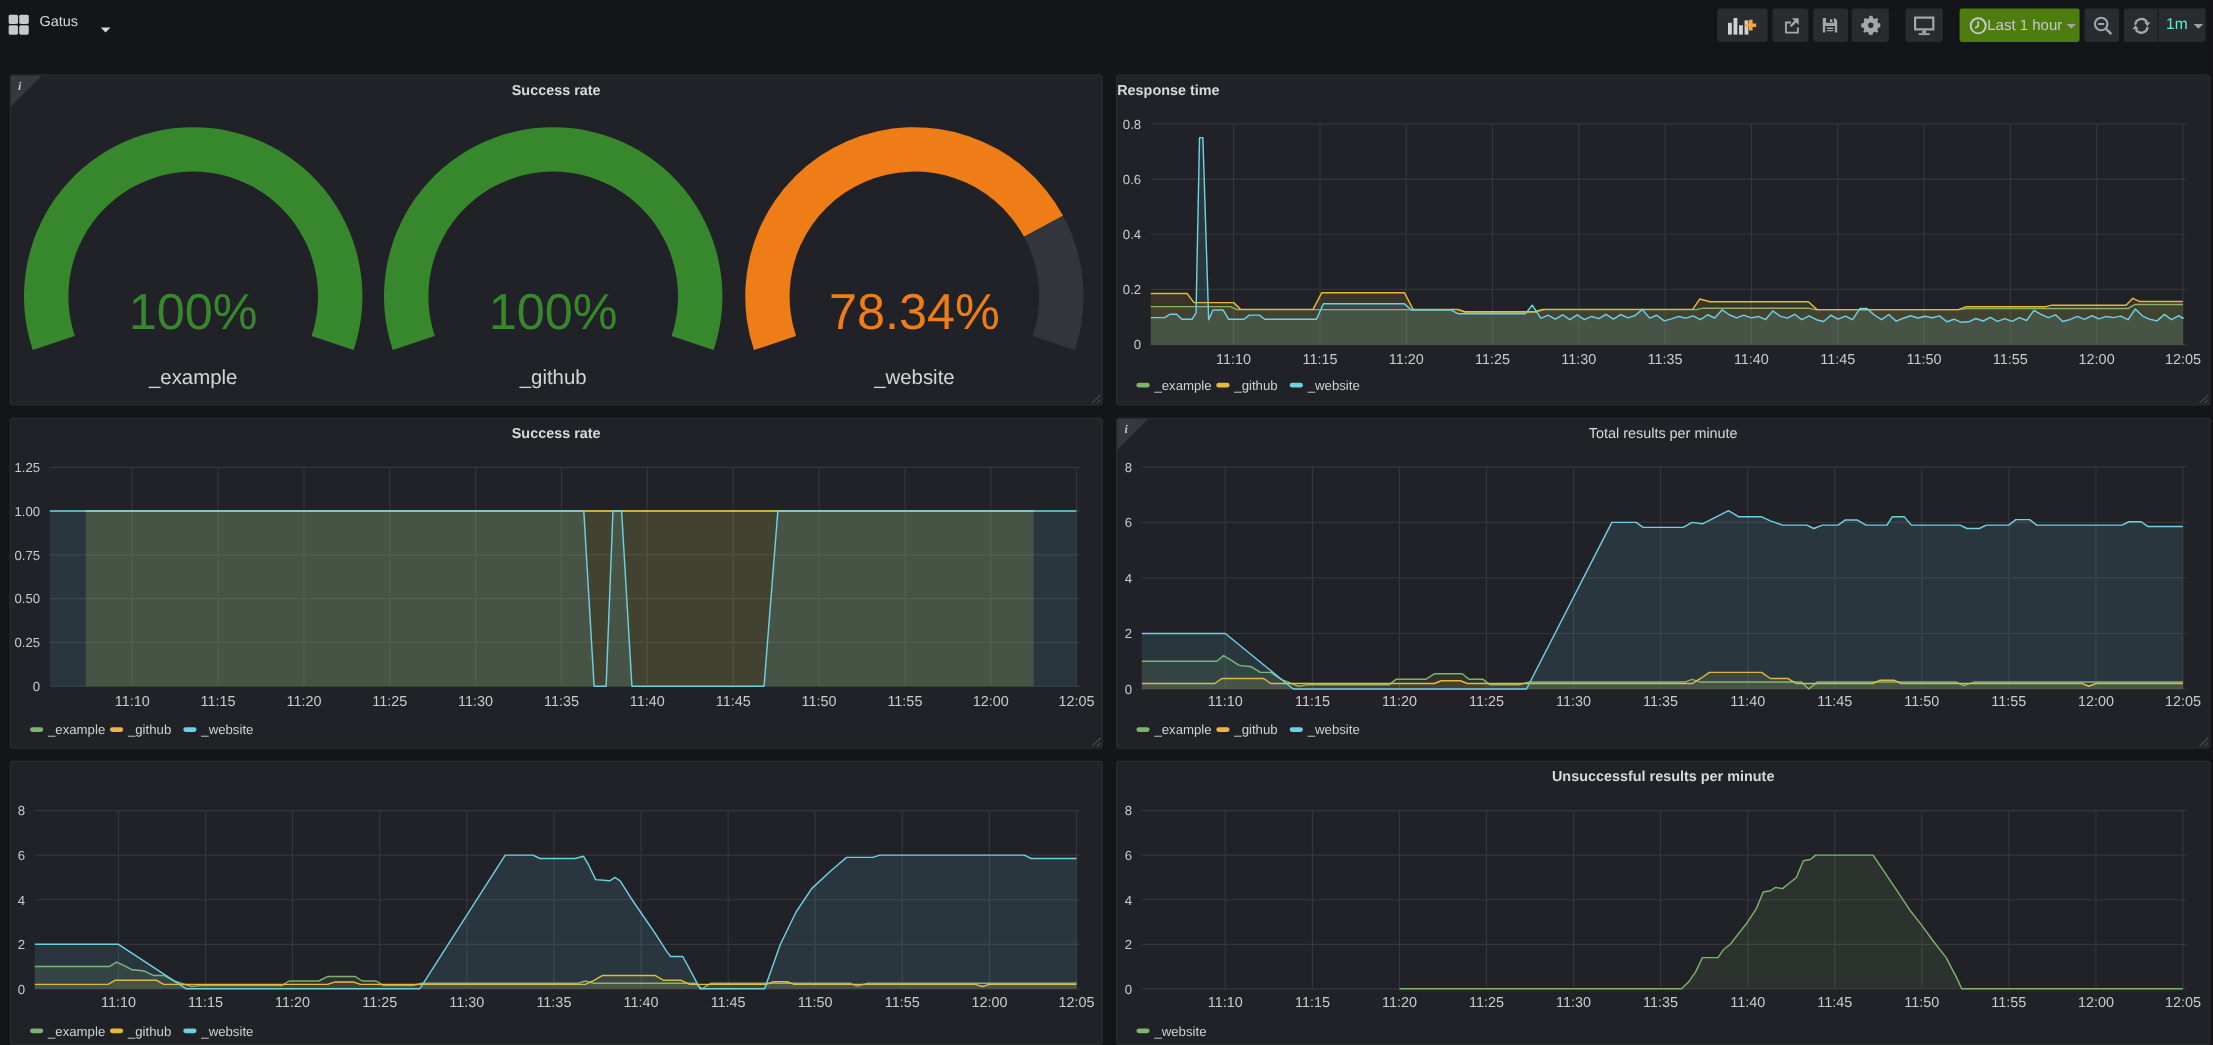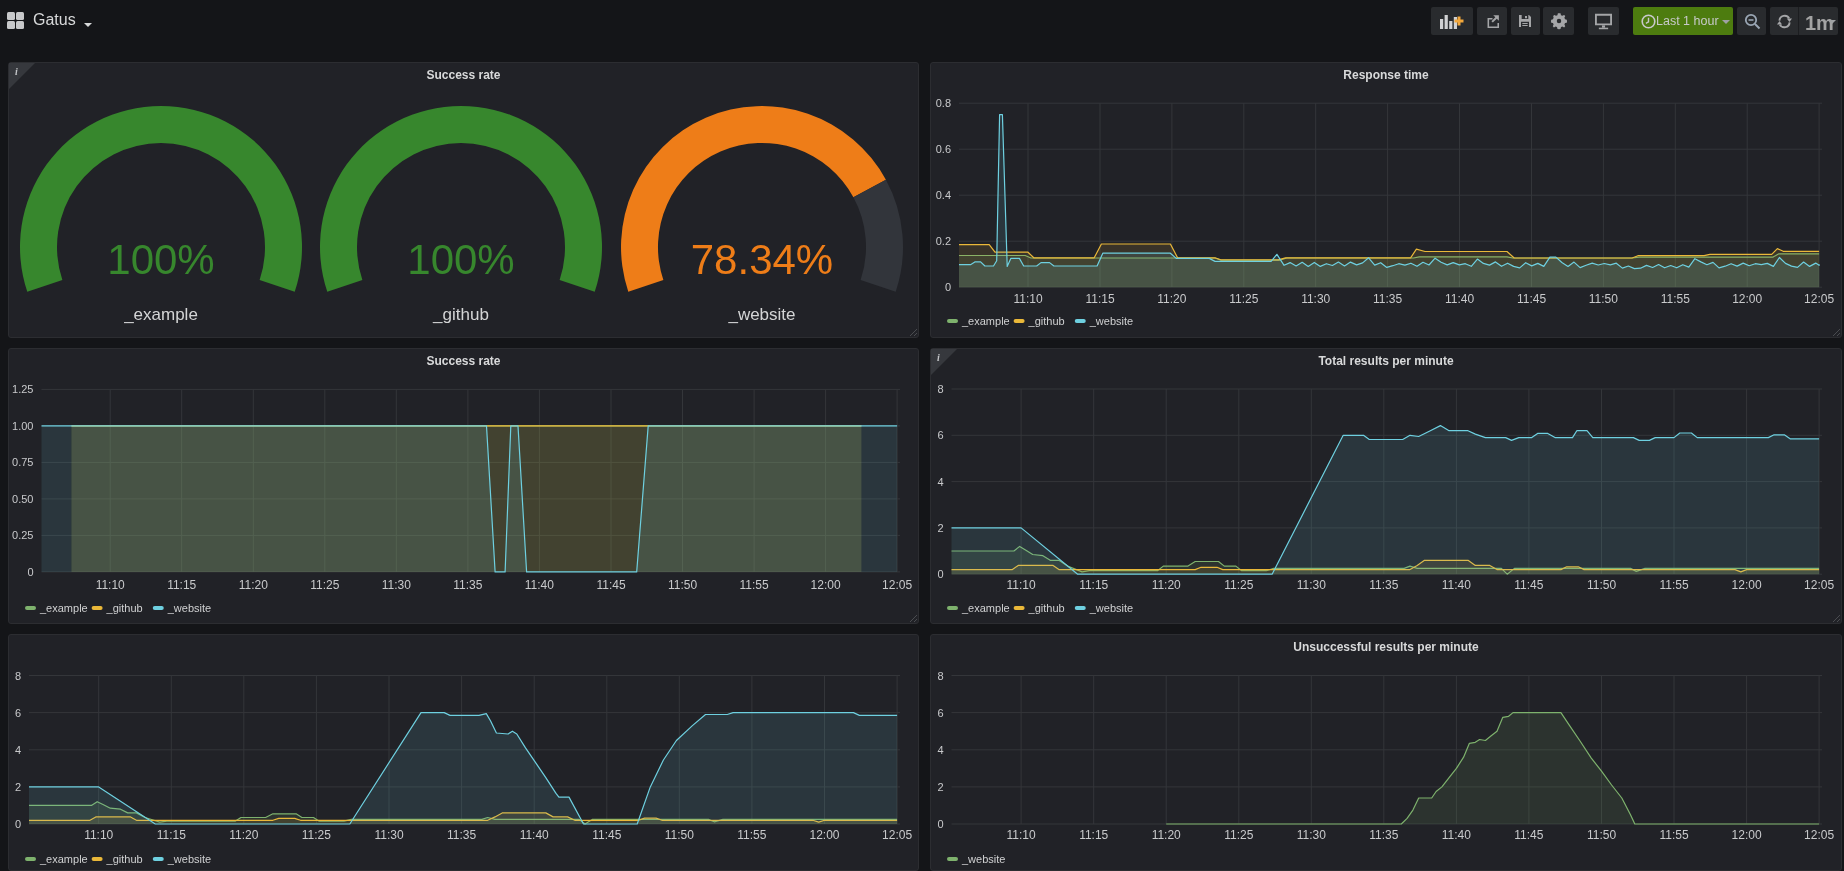--- a/index.html
+++ b/index.html
@@ -1,19 +1,19 @@
 <!DOCTYPE html>
 <html><head><meta charset="utf-8"><style>html,body{margin:0;padding:0;background:#141518;width:1844px;height:871px;overflow:hidden;font-family:"Liberation Sans", sans-serif;-webkit-font-smoothing:antialiased}</style></head><body>
 <svg width="18" height="18" viewBox="0 0 18 18" style="position:absolute;left:7px;top:12px">
     <rect x="0" y="0" width="8" height="8" rx="1.5" fill="#c7c8ca"></rect>
     <rect x="9" y="0" width="8" height="8" rx="1.5" fill="#c7c8ca"></rect>
     <rect x="0" y="9" width="8" height="8" rx="1.5" fill="#c7c8ca"></rect>
     <rect x="9" y="9" width="8" height="8" rx="1.5" fill="#c7c8ca"></rect>
   </svg>
-<div style="position:absolute;left:33px;top:11px;font-size:16px;color:#d8d9da">Gatus</div>
+<div style="position:absolute;left:33px;top:11px;font-size:12px;color:#d8d9da">Gatus</div>
 <svg width="10" height="6" viewBox="0 0 10 6" style="position:absolute;left:83px;top:22px">
     <path d="M1 1 L5 5 L9 1 Z" fill="#d8d9da"></path>
   </svg>
 <div style="position:absolute;left:1431px;top:7px;width:42px;height:28px;background:#292b2e;border-radius:2px">
     <svg width="24" height="16" viewBox="0 0 24 16" style="position:absolute;left:9px;top:6px">
       <rect x="0" y="6" width="3.2" height="10" fill="#d0d1d3"></rect>
       <rect x="4.6" y="2" width="3.2" height="14" fill="#d0d1d3"></rect>
       <rect x="9.2" y="8" width="3.2" height="8" fill="#d0d1d3"></rect>
       <rect x="13.8" y="4" width="3.2" height="12" fill="#d0d1d3"></rect>
       <path d="M20 5 h3 v3 h3 v3 h-3 v3 h-3 v-3 h-3 v-3 h3 Z" transform="translate(-2.5,-1.5)" fill="#f2a73b"></path>
@@ -60,21 +60,21 @@
     </svg>
   </div>
 <div style="position:absolute;left:1770px;top:7px;width:68px;height:28px;background:#292b2e;border-radius:2px">
     <svg width="17" height="17" viewBox="0 0 24 24" style="position:absolute;left:6px;top:6px">
       <path fill="none" stroke="#a5a6a8" stroke-width="2.7" d="M4.8 10.8 A 7.4 7.4 0 0 1 18.6 7.6"></path>
       <polygon points="15.3,7.8 22.6,7.8 19,12.6" fill="#a5a6a8"></polygon>
       <path fill="none" stroke="#a5a6a8" stroke-width="2.7" d="M19.2 13.2 A 7.4 7.4 0 0 1 5.4 16.4"></path>
       <polygon points="1.4,16.2 8.7,16.2 5,11.4" fill="#a5a6a8"></polygon>
     </svg>
     <div style="position:absolute;left:28px;top:0;width:1px;height:28px;background:#1c1d20"></div>
-    <div style="position:absolute;left:35px;top:5px;font-size:20px;font-weight:bold;color:#a3a3a3">1m</div>
+    <div style="position:absolute;left:35px;top:5px;font-size:13px;font-weight:normal;color:#5eead4">1m</div>
     <svg width="10" height="6" viewBox="0 0 10 6" style="position:absolute;left:57px;top:12px">
       <path d="M1 1 L5 5 L9 1 Z" fill="#9fa1a3"></path>
     </svg>
   </div>
 <div style="position:absolute;left:8px;top:62px;width:911px;height:276px;background:#212227;border:1px solid #2c2d31;border-radius:3px;box-sizing:border-box">
     <div style="position:absolute;top:5px;left:0;width:100%;text-align:center;font-size:12px;font-weight:bold;color:#d8d9da">Success rate</div>
     <svg width="911" height="276" style="position:absolute;top:0;left:0">
       <path d="M 18.29 228.74 A 141 141 0 1 1 285.71 228.74 L 250.63 217.00 A 104 104 0 1 0 53.37 217.00 Z" fill="#37872d"></path>
       <text x="152" y="211" text-anchor="middle" font-family="Liberation Sans, sans-serif" font-size="42" fill="#37872d">100%</text>
       <text x="152" y="257" text-anchor="middle" font-family="Liberation Sans, sans-serif" font-size="17" fill="#d4d5d6">_example</text>
@@ -88,21 +88,21 @@
     </svg>
     <svg width="26" height="26" style="position:absolute;top:0;left:0">
       <path d="M0 0 H26 L0 26 Z" fill="#36383d"></path>
       <text x="6" y="12" font-family="Liberation Serif, serif" font-size="10" font-style="italic" font-weight="bold" fill="#c3c5c8">i</text>
     </svg>
     <svg width="10" height="10" style="position:absolute;right:0;bottom:0">
       <path d="M9 2 L2 9 M9 6 L6 9" stroke="#4a4c50" stroke-width="1" fill="none"></path>
     </svg>
   </div>
 <div style="position:absolute;left:930px;top:62px;width:912px;height:276px;background:#212227;border:1px solid #2c2d31;border-radius:3px;box-sizing:border-box">
-    <div style="position:absolute;top:5px;left:0;width:100%;text-align:center;font-size:12px;font-weight:bold;color:#d8d9da">Response time</div>
+    <div style="position:absolute;top:5px;left:0;width:100%;text-align:left;font-size:12px;font-weight:bold;color:#d8d9da">Response time</div>
     <svg width="912" height="276" style="position:absolute;top:0;left:0">
       <line x1="28" y1="224.2" x2="891" y2="224.2" stroke="#34363a" stroke-width="1"></line>
       <line x1="28" y1="178.2" x2="891" y2="178.2" stroke="#34363a" stroke-width="1"></line>
       <line x1="28" y1="132.2" x2="891" y2="132.2" stroke="#34363a" stroke-width="1"></line>
       <line x1="28" y1="86.2" x2="891" y2="86.2" stroke="#34363a" stroke-width="1"></line>
       <line x1="28" y1="40.2" x2="891" y2="40.2" stroke="#34363a" stroke-width="1"></line>
       <line x1="97.0" y1="40.2" x2="97.0" y2="224.2" stroke="#34363a" stroke-width="1"></line>
       <line x1="169.0" y1="40.2" x2="169.0" y2="224.2" stroke="#34363a" stroke-width="1"></line>
       <line x1="240.9" y1="40.2" x2="240.9" y2="224.2" stroke="#34363a" stroke-width="1"></line>
       <line x1="312.8" y1="40.2" x2="312.8" y2="224.2" stroke="#34363a" stroke-width="1"></line>
@@ -198,21 +198,21 @@
       <rect x="82.6" y="257" width="11" height="4" rx="2" fill="#eab839"></rect>
       <text x="97.6" y="263" font-family="Liberation Sans, sans-serif" font-size="11" fill="#d0d1d2">_github</text>
       <rect x="143.75" y="257" width="11" height="4" rx="2" fill="#6ed0e0"></rect>
       <text x="158.75" y="263" font-family="Liberation Sans, sans-serif" font-size="11" fill="#d0d1d2">_website</text>
     </svg>
     <svg width="10" height="10" style="position:absolute;right:0;bottom:0">
       <path d="M9 2 L2 9 M9 6 L6 9" stroke="#4a4c50" stroke-width="1" fill="none"></path>
     </svg>
   </div>
 <div style="position:absolute;left:930px;top:348px;width:912px;height:276px;background:#212227;border:1px solid #2c2d31;border-radius:3px;box-sizing:border-box">
-    <div style="position:absolute;top:5px;left:0;width:100%;text-align:center;font-size:12px;font-weight:bold;color:#d8d9da">Total results per minute</div>
+    <div style="position:absolute;top:5px;left:0;width:100%;text-align:center;font-size:12px;font-weight:normal;color:#d8d9da">Total results per minute</div>
     <svg width="912" height="276" style="position:absolute;top:0;left:0">
       <line x1="20.5" y1="225.2" x2="891" y2="225.2" stroke="#34363a" stroke-width="1"></line>
       <line x1="20.5" y1="178.9" x2="891" y2="178.9" stroke="#34363a" stroke-width="1"></line>
       <line x1="20.5" y1="132.6" x2="891" y2="132.6" stroke="#34363a" stroke-width="1"></line>
       <line x1="20.5" y1="86.3" x2="891" y2="86.3" stroke="#34363a" stroke-width="1"></line>
       <line x1="20.5" y1="40.0" x2="891" y2="40.0" stroke="#34363a" stroke-width="1"></line>
       <line x1="90.1" y1="40" x2="90.1" y2="225.2" stroke="#34363a" stroke-width="1"></line>
       <line x1="162.7" y1="40" x2="162.7" y2="225.2" stroke="#34363a" stroke-width="1"></line>
       <line x1="235.2" y1="40" x2="235.2" y2="225.2" stroke="#34363a" stroke-width="1"></line>
       <line x1="307.8" y1="40" x2="307.8" y2="225.2" stroke="#34363a" stroke-width="1"></line>

